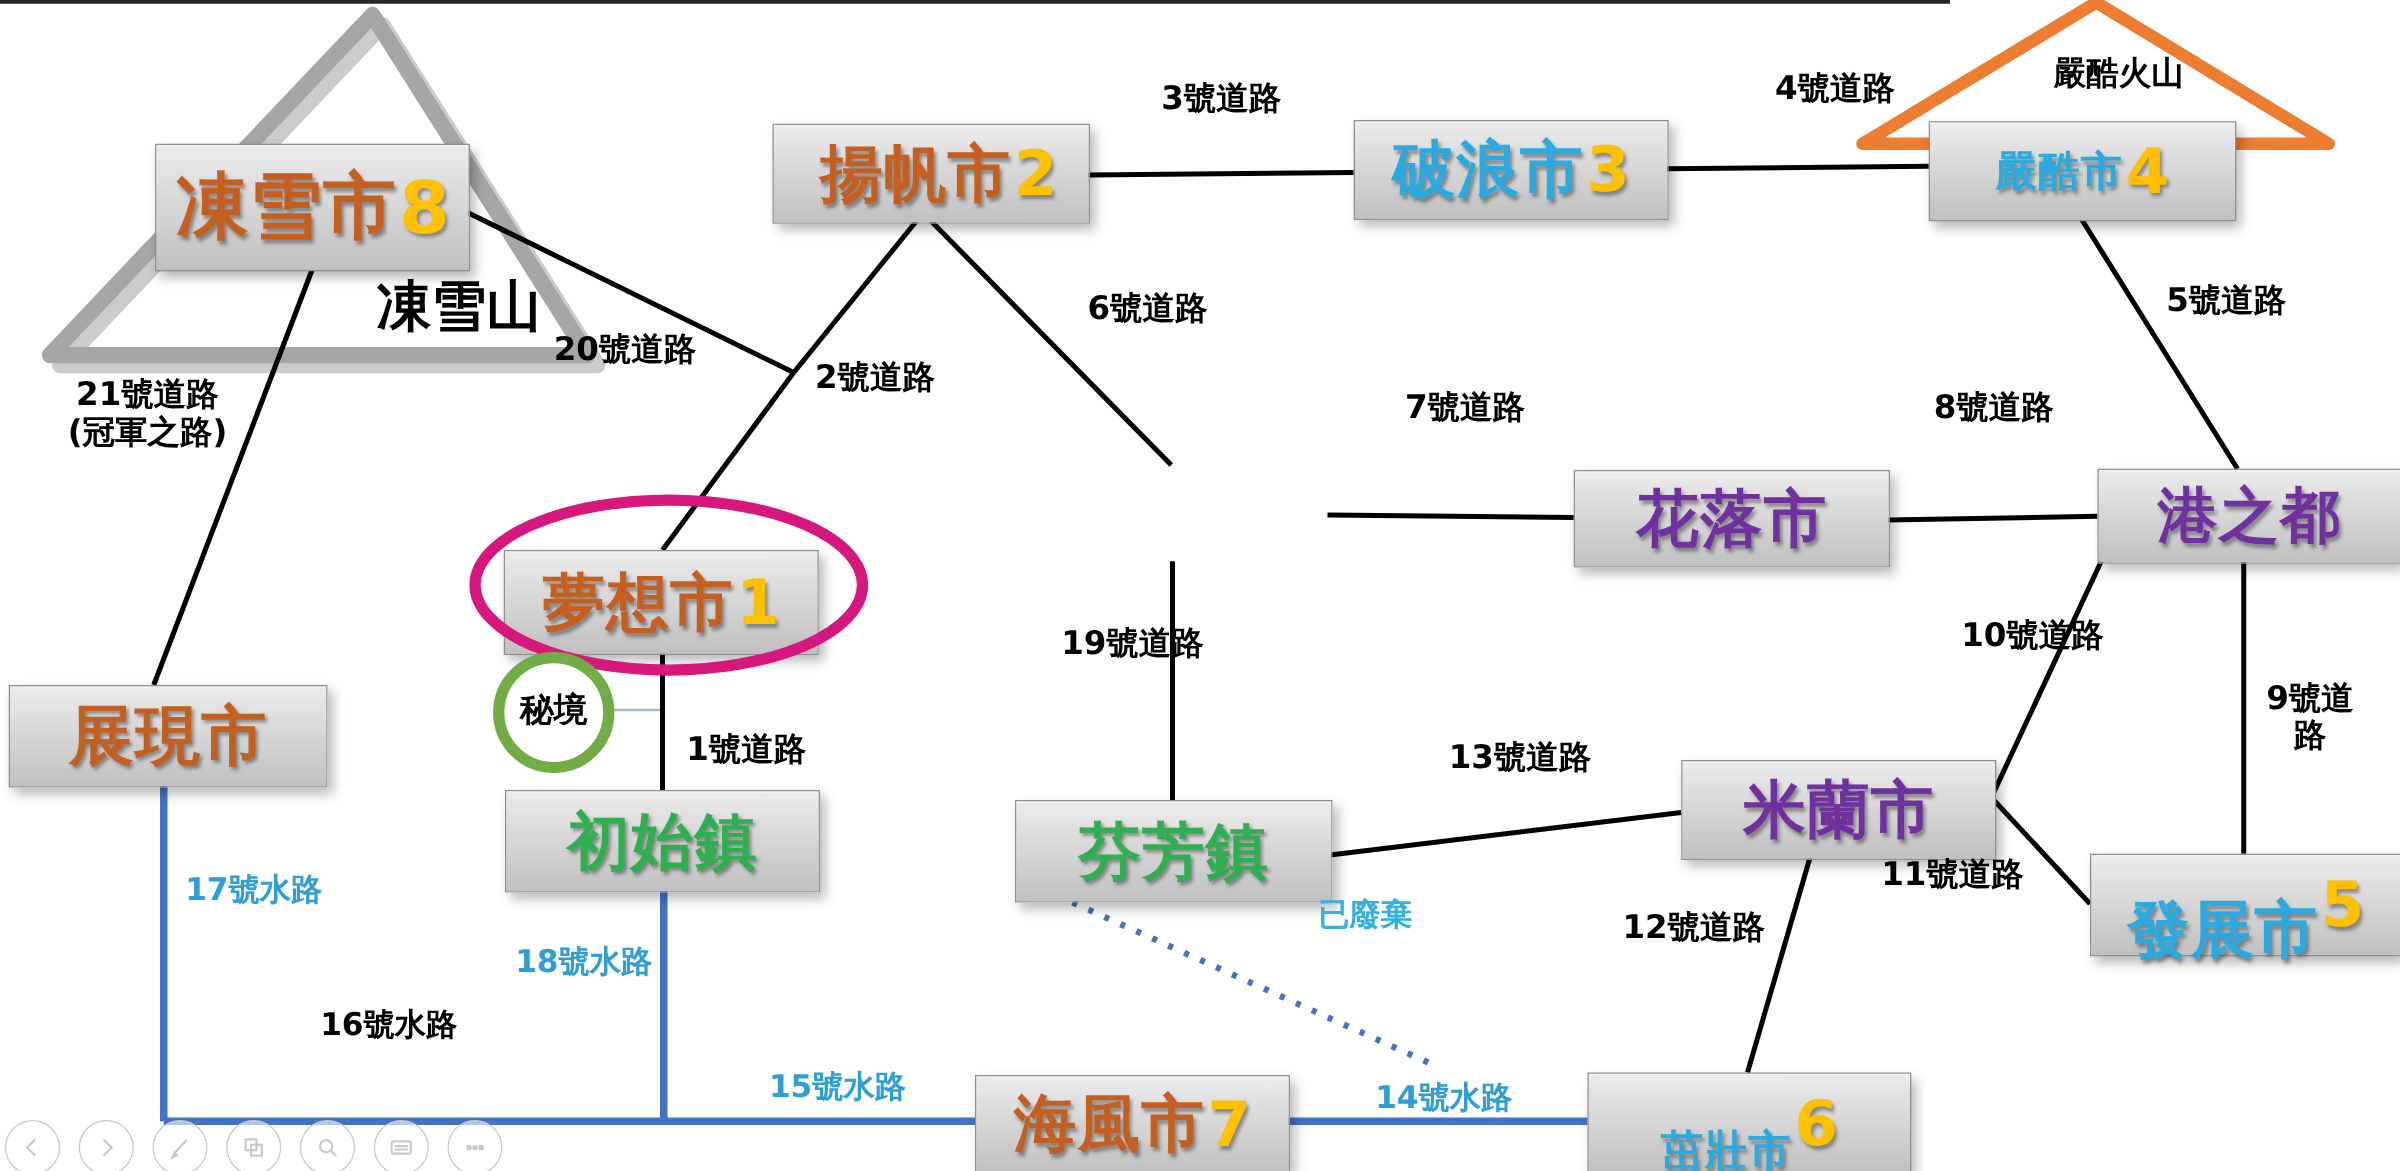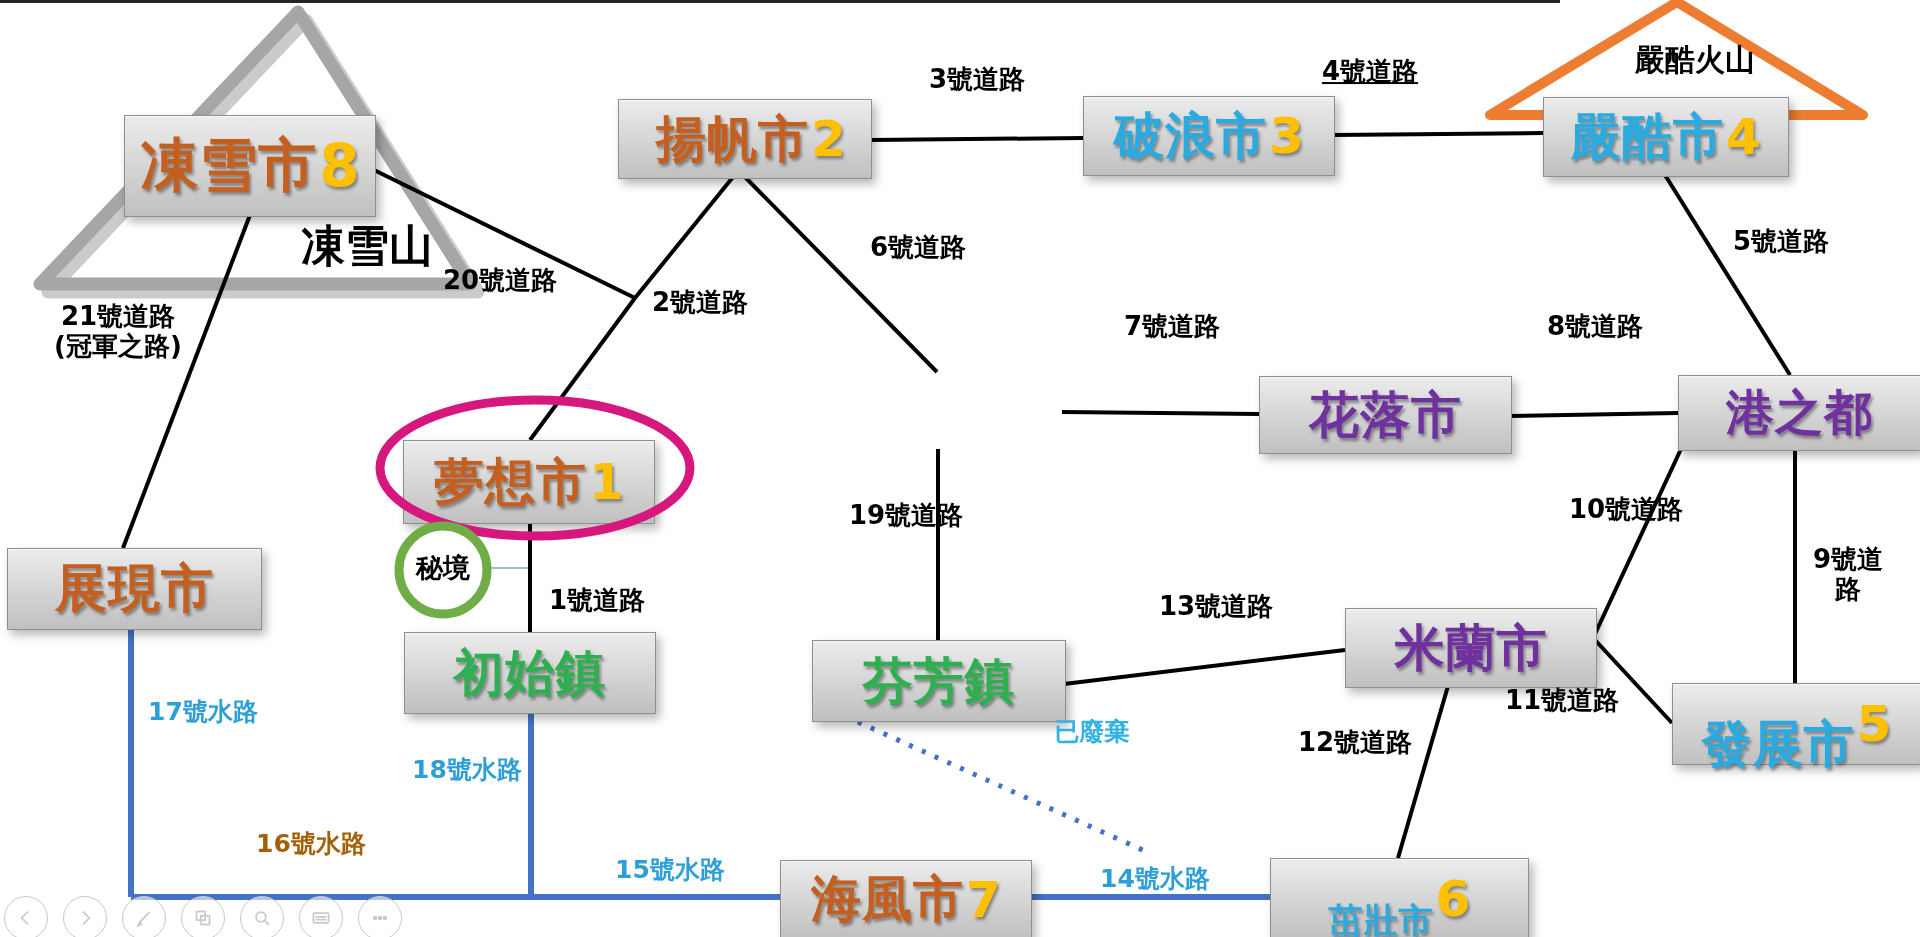--- a/index.html
+++ b/index.html
@@ -64,21 +64,21 @@
   </div>
       <div class="city" style="left: 618px; top: 99px; width: 252px; height: 78px;">
     <span class="city-name" style="color: rgb(197, 95, 31); font-size: 50px; margin-left: 12px;">揚帆市</span>
     <span class="city-badge" style="font-size: 50px; color: rgb(255, 192, 0);">2</span>
   </div>
       <div class="city" style="left: 1083px; top: 96px; width: 250px; height: 78px;">
     <span class="city-name" style="color: rgb(41, 171, 226); font-size: 50px;">破浪市</span>
     <span class="city-badge" style="font-size: 50px; color: rgb(255, 192, 0);">3</span>
   </div>
       <div class="city" style="left: 1543px; top: 97px; width: 244px; height: 78px;">
-    <span class="city-name" style="color: rgb(41, 171, 226); font-size: 50px;">嚴酷市</span>
+    <span class="city-name" style="color: rgb(41, 171, 226); font-size: 33px;">嚴酷市</span>
     <span class="city-badge" style="font-size: 50px; color: rgb(255, 192, 0);">4</span>
   </div>
       <div class="city" style="left: 1259px; top: 376px; width: 251px; height: 76px;">
     <span class="city-name" style="color: rgb(112, 48, 160); font-size: 50px;">花落市</span>
 
   </div>
       <div class="city" style="left: 1678px; top: 375px; width: 241px; height: 74px;">
     <span class="city-name" style="color: rgb(112, 48, 160); font-size: 48px;">港之都</span>
 
   </div>
@@ -114,41 +114,41 @@
     <span class="city-name" style="color: rgb(41, 171, 226); font-size: 34px; margin-top: 45px;">茁壯市</span>
     <span class="city-badge" style="font-size: 50px; color: rgb(255, 192, 0);">6</span>
   </div>
     </div>
   <svg id="over-layer" class="layer" width="1920" height="937" viewBox="0 0 1920 937">
       <ellipse cx="535" cy="468" rx="155" ry="68" fill="none" stroke="#d6187e" stroke-width="9" stroke-linecap="round"></ellipse>
       <circle cx="443" cy="570" r="44" fill="#fff" stroke="#70ad47" stroke-width="9"></circle>
     </svg>
   <div id="label-layer" style="position:absolute;left:0;top:0;width:100%;height:100%;">
       <div class="lbl mountain-label" style="left: 367px; top: 246px; font-size: 44px;">凍雪山</div>
-      <div class="lbl mountain-label" style="left: 1695px; top: 60px; font-size: 30px;">嚴酷火山</div>
+      <div class="lbl mountain-label" style="left: 1695px; top: 60px; font-size: 26px;">嚴酷火山</div>
       <div class="lbl road-label" style="left: 977px; top: 80px;">3號道路</div>
-      <div class="lbl road-label" style="left: 1370px; top: 72px; text-decoration: underline;">4號道路</div>
+      <div class="lbl road-label" style="left: 1468px; top: 72px;">4號道路</div>
       <div class="lbl road-label" style="left: 1781px; top: 242px;">5號道路</div>
       <div class="lbl road-label" style="left: 918px; top: 248px;">6號道路</div>
       <div class="lbl road-label" style="left: 1172px; top: 327px;">7號道路</div>
       <div class="lbl road-label" style="left: 1595px; top: 327px;">8號道路</div>
       <div class="lbl road-label" style="left: 500px; top: 281px;">20號道路</div>
       <div class="lbl road-label" style="left: 700px; top: 303px;">2號道路</div>
       <div class="lbl road-label" style="left: 118px; top: 332px;">21號道路
 (冠軍之路)</div>
       <div class="lbl road-label" style="left: 906px; top: 516px;">19號道路</div>
       <div class="lbl road-label" style="left: 597px; top: 568px; margin-top: 33px;">1號道路</div>
       <div class="lbl road-label" style="left: 1216px; top: 607px;">13號道路</div>
       <div class="lbl road-label" style="left: 1626px; top: 510px;">10號道路</div>
       <div class="lbl road-label" style="left: 1848px; top: 575px;">9號道路</div>
       <div class="lbl road-label" style="left: 1562px; top: 701px;">11號道路</div>
       <div class="lbl road-label" style="left: 1355px; top: 743px;">12號道路</div>
       <div class="lbl water-label" style="left: 203px; top: 712px; color: rgb(46, 159, 214);">17號水路</div>
       <div class="lbl water-label" style="left: 467px; top: 770px; color: rgb(46, 159, 214);">18號水路</div>
-      <div class="lbl water-label" style="left: 311px; top: 844px; color: #a16207;">16號水路</div>
+      <div class="lbl water-label" style="left: 311px; top: 820px; color: #000000;">16號水路</div>
       <div class="lbl water-label" style="left: 670px; top: 870px; color: rgb(46, 159, 214);">15號水路</div>
       <div class="lbl water-label" style="left: 1155px; top: 879px; color: rgb(46, 159, 214);">14號水路</div>
       <div class="lbl water-label" style="left: 1092px; top: 732px; color: rgb(51, 177, 225);">已廢棄</div>
       <div class="lbl secret-label" style="left: 443px; top: 568px;">秘境</div>
     </div>
   <div id="nav">
       <button class="nav-btn" style="border-color: rgb(201, 201, 201); color: rgb(201, 201, 201);">
         <svg width="26" height="26" viewBox="0 0 24 24" stroke="currentColor" stroke-width="1.6" fill="currentColor">
           <path d="M14 6 L8 12 L14 18" fill="none"></path>
         </svg>

